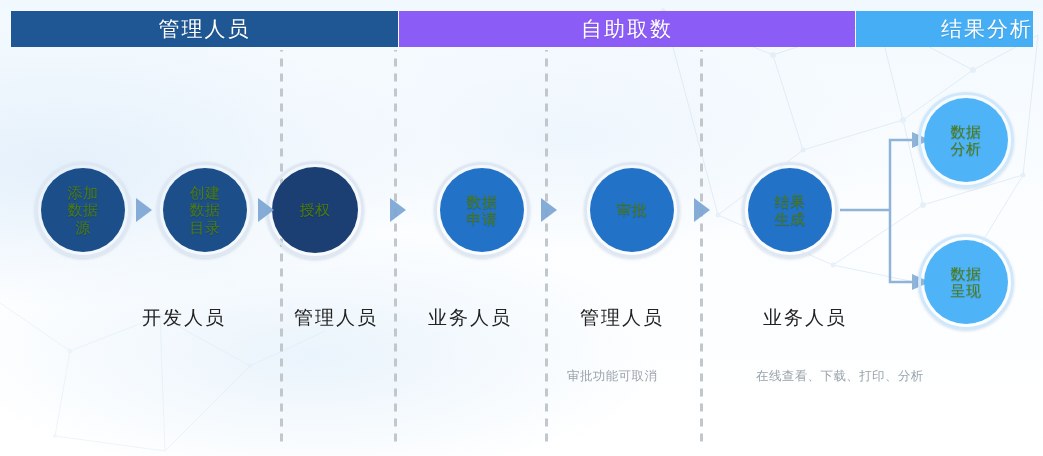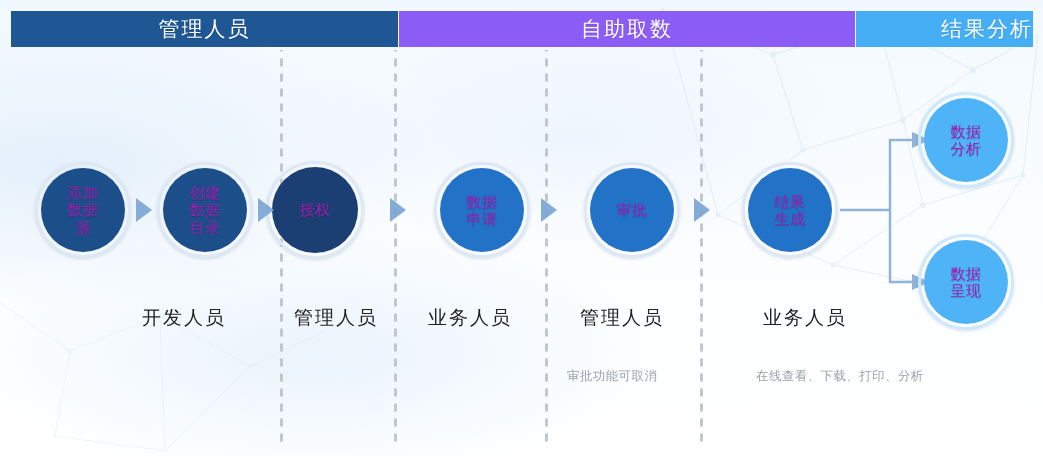--- a/index.html
+++ b/index.html
@@ -77,21 +77,21 @@
   }
 
   
   .node {
     position: absolute;
     border-radius: 50%;
     display: flex;
     align-items: center;
     justify-content: center;
     text-align: center;
-    color: #a21caf;
+    color: #4d7c0f;
     line-height: 1.14;
     box-sizing: border-box;
   }
   .node .ring {
     position: absolute;
     inset: 0;
     border-radius: 50%;
     border: 3px solid #dfe8f2;
     box-shadow: 0 1px 3px rgba(30,70,120,.18);
   }

